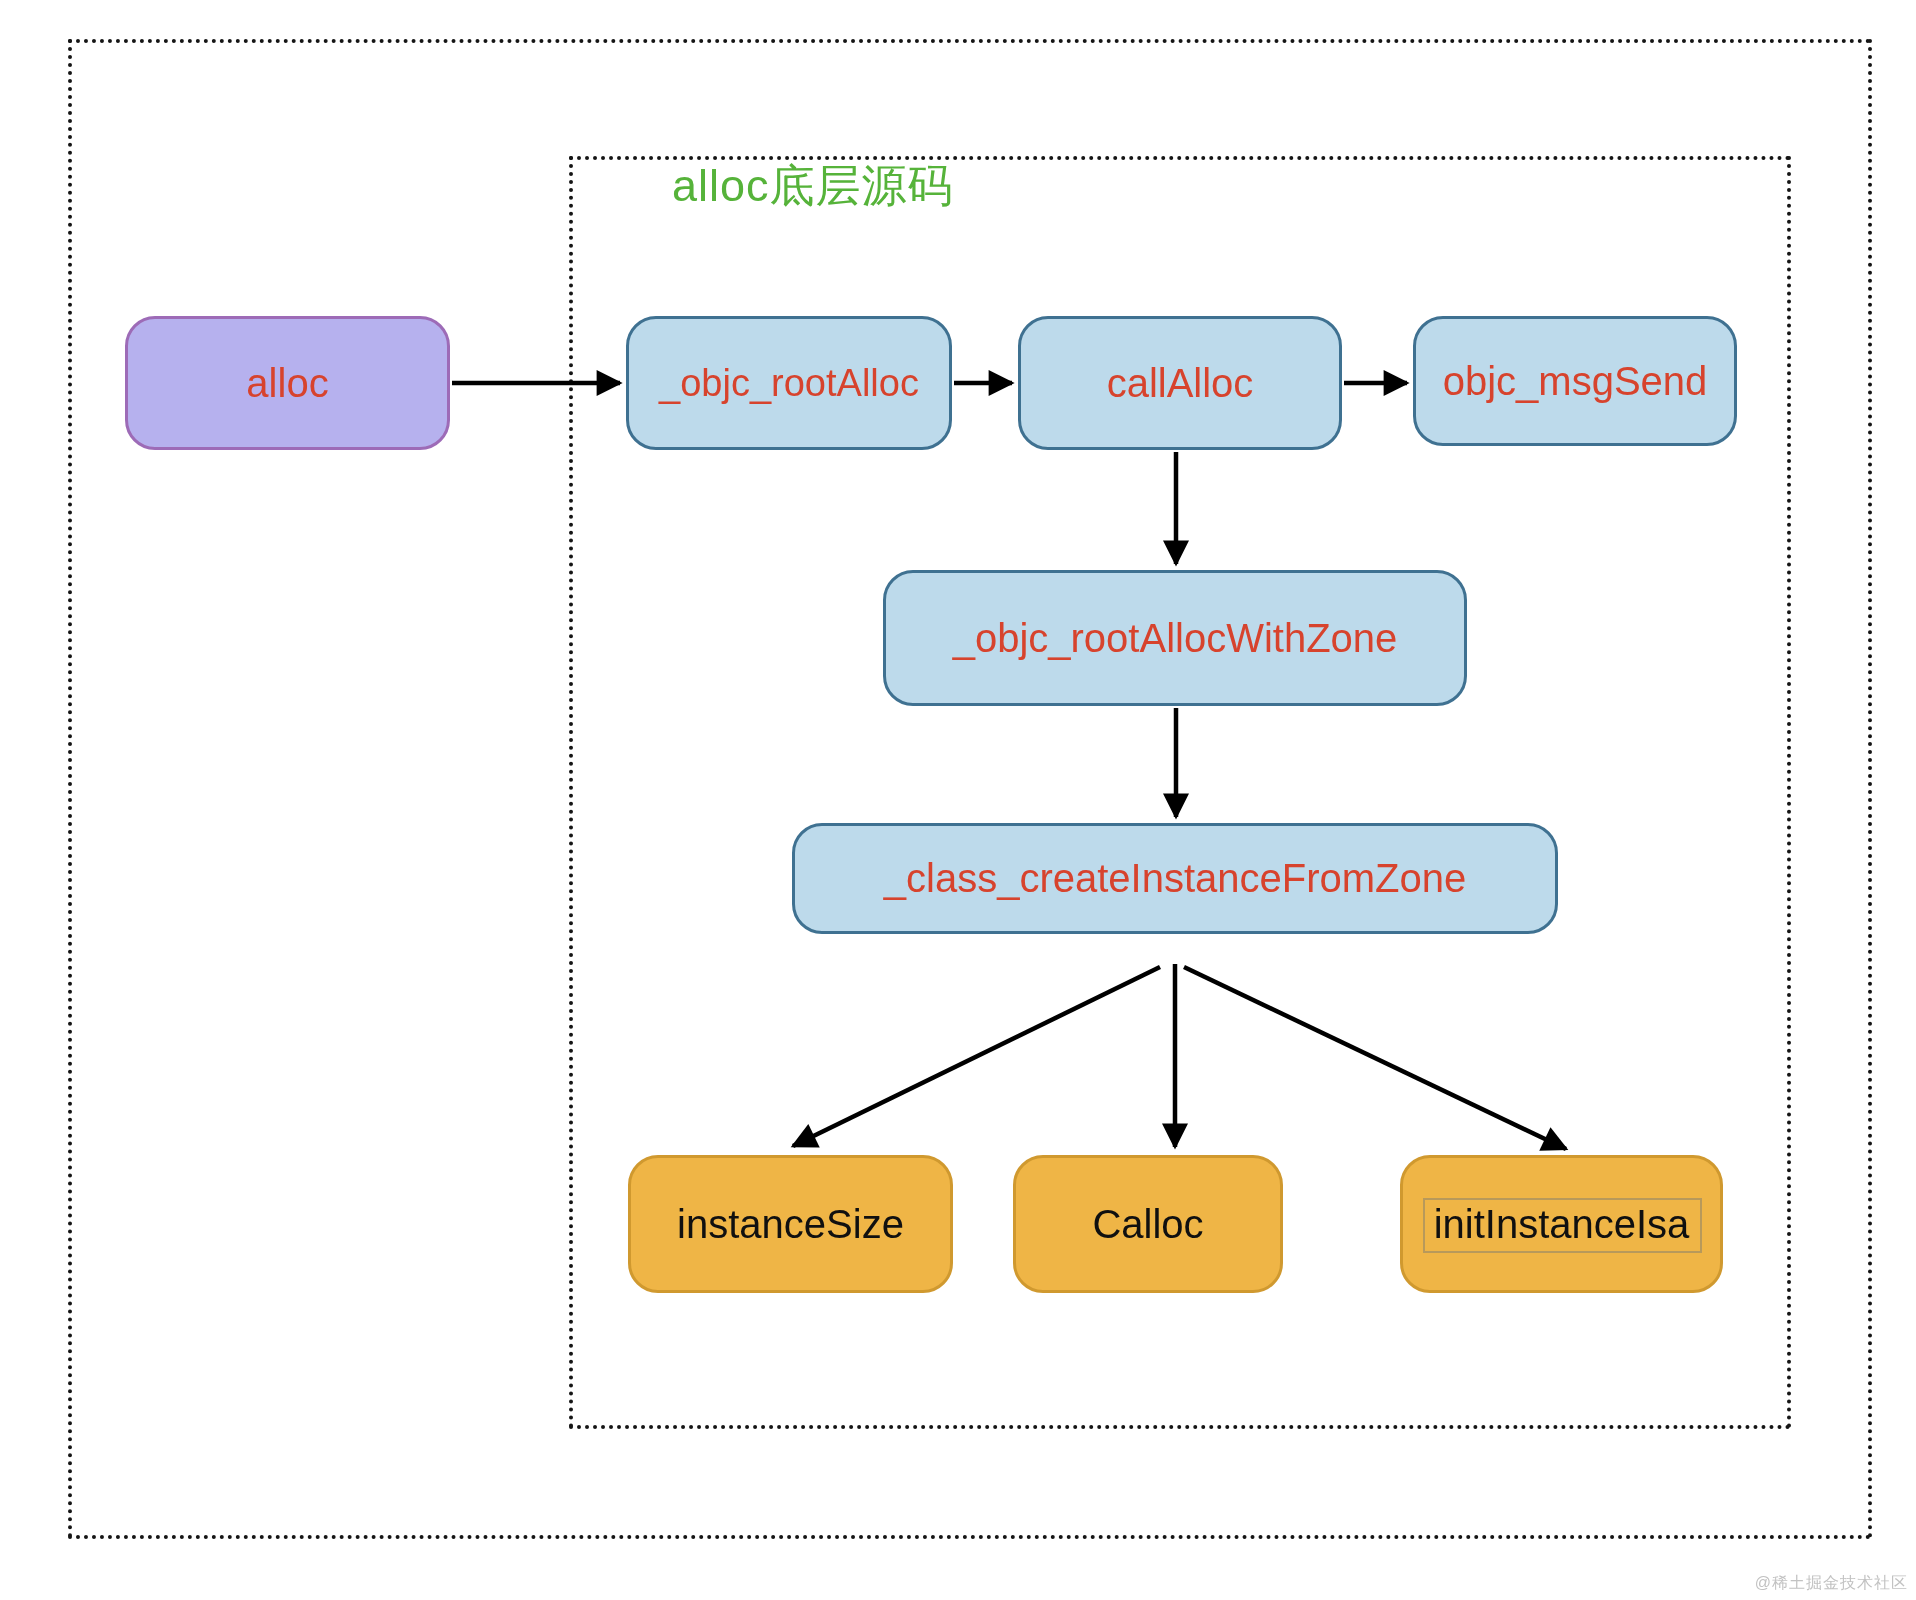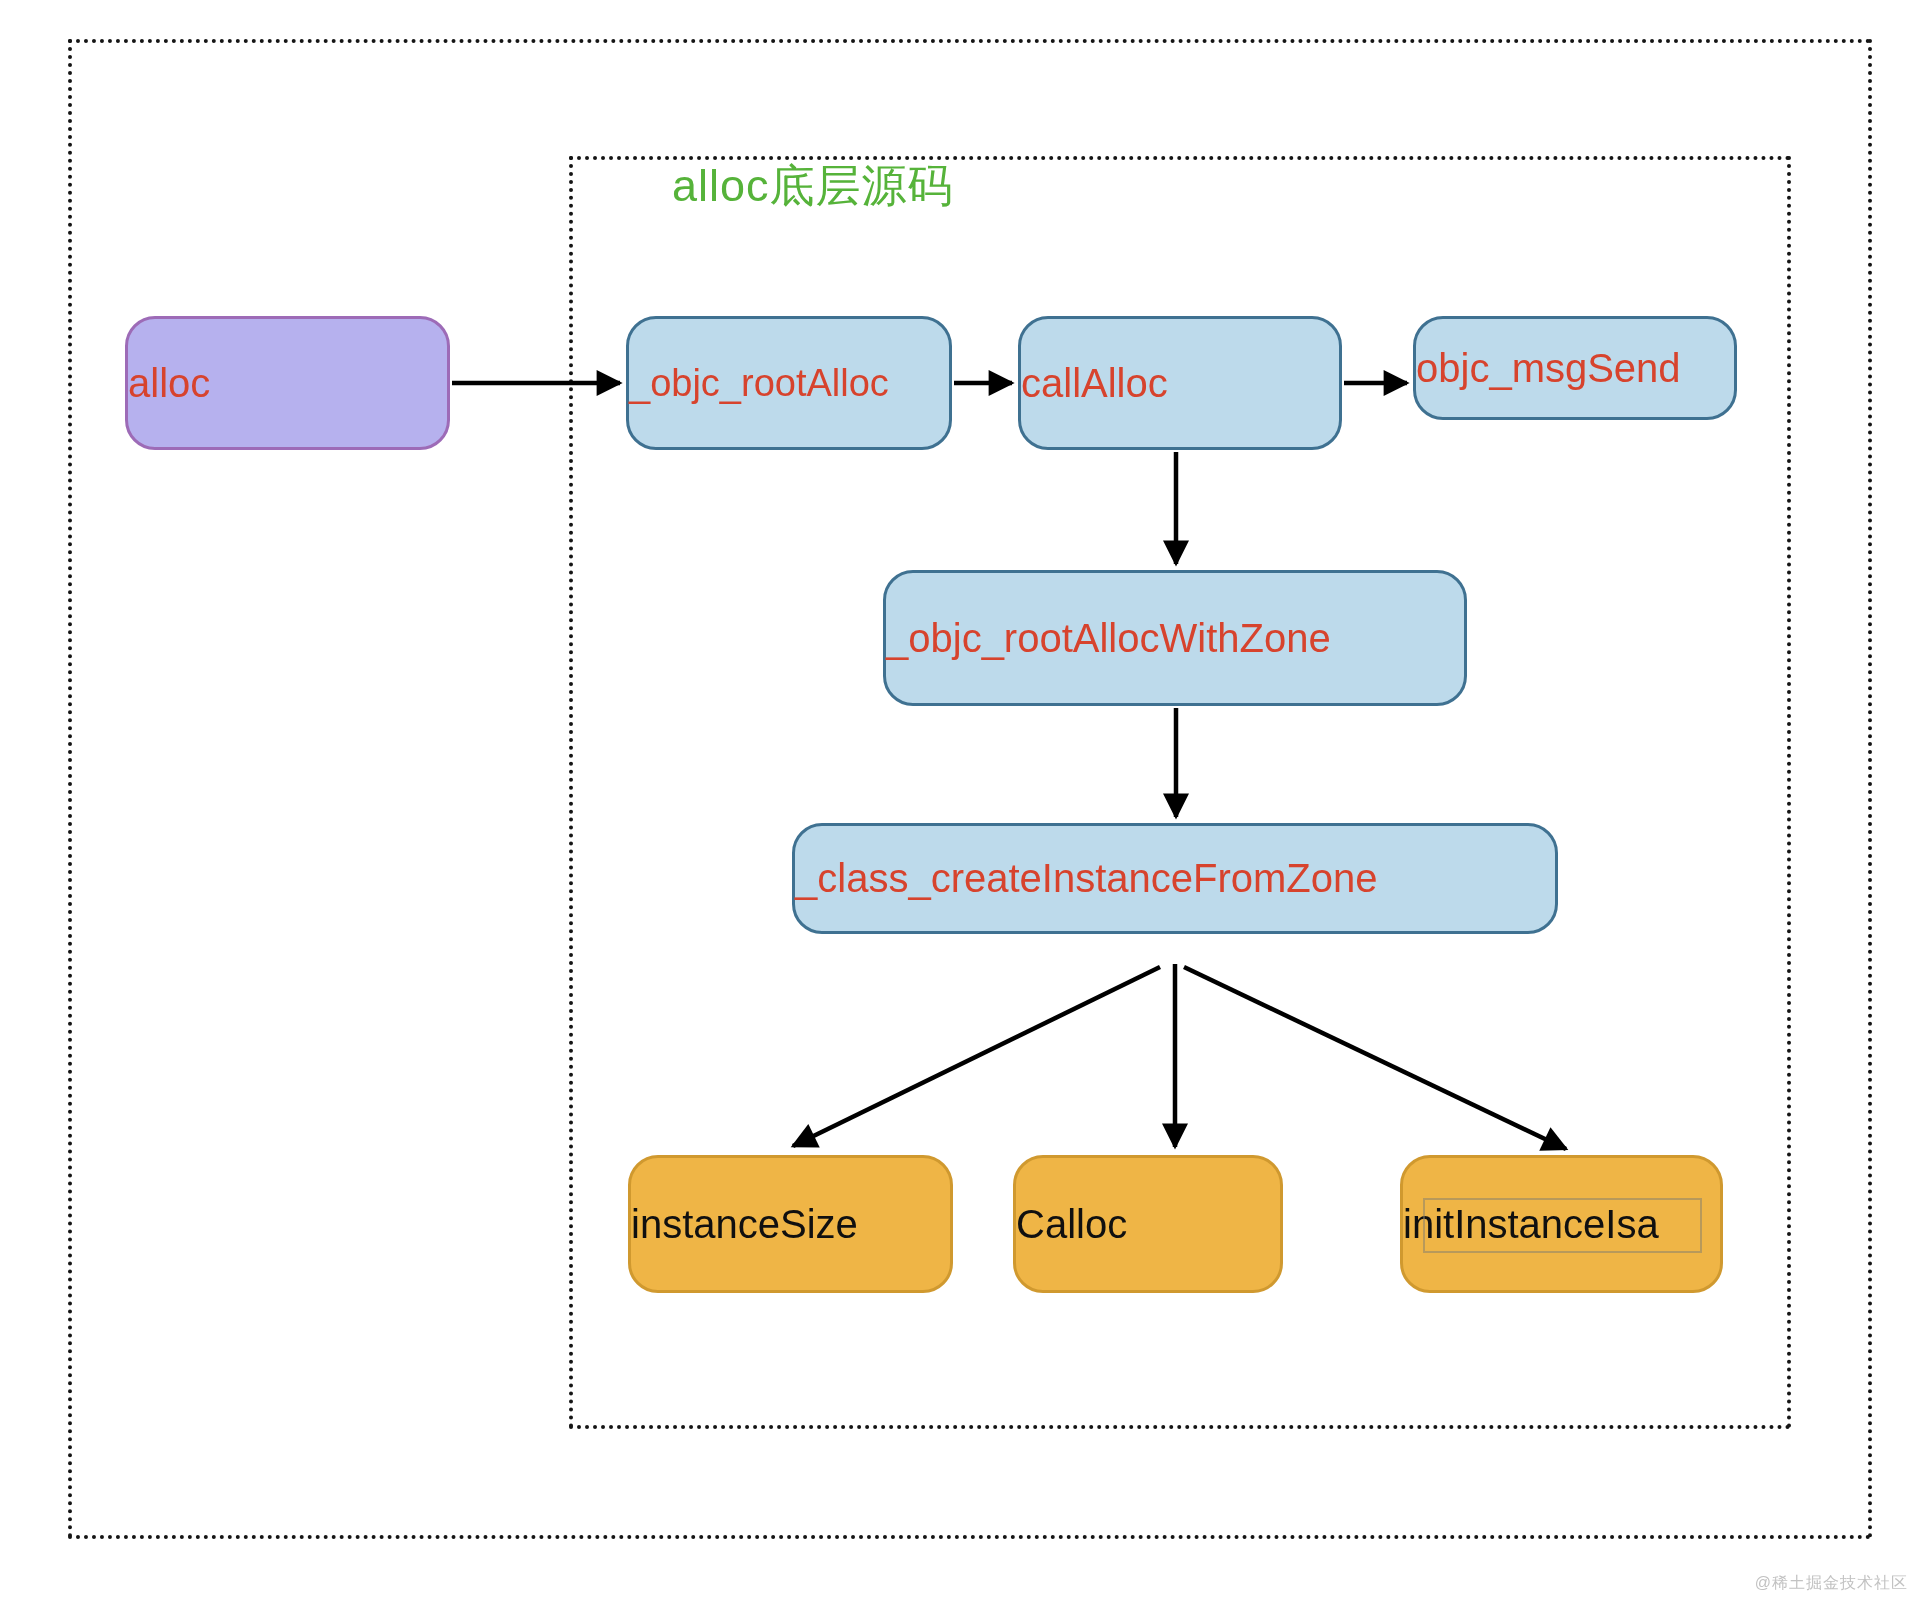--- a/index.html
+++ b/index.html
@@ -34,33 +34,33 @@
   .diagram-title{
     position:absolute;
     left:672px;top:156px;
     font-size:45px;
     letter-spacing:1px;
     color:var(--title-green);
     white-space:nowrap;
   }
   .node{
     position:absolute;
-    display:flex;align-items:center;
+    display:flex;align-items:center;justify-content:center;
     border-radius:30px;
     border:3px solid;
     font-size:38px;
     white-space:nowrap;
   }
   .node-blue{background:var(--blue-fill);border-color:var(--blue-border);color:var(--node-text-red);}
   .node-purple{background:var(--purple-fill);border-color:var(--purple-border);color:var(--node-text-red);}
   .node-orange{background:var(--orange-fill);border-color:var(--orange-border);color:var(--orange-text);font-size:40px;}
   .n-alloc{left:125px;top:316px;width:325px;height:134px;font-size:40px;}
   .n-rootalloc{left:626px;top:316px;width:326px;height:134px;}
   .n-callalloc{left:1018px;top:316px;width:324px;height:134px;font-size:40px;}
-  .n-msgsend{left:1413px;top:316px;width:324px;height:104px;font-size:40px;}
+  .n-msgsend{left:1413px;top:316px;width:324px;height:130px;font-size:40px;}
   .n-withzone{left:883px;top:570px;width:584px;height:136px;font-size:40px;}
   .n-createinstance{left:792px;top:823px;width:766px;height:111px;font-size:40px;}
   .n-instancesize{left:628px;top:1155px;width:325px;height:138px;}
   .n-calloc{left:1013px;top:1155px;width:270px;height:138px;}
   .n-initisa{left:1400px;top:1155px;width:323px;height:138px;}
   .text-selection-rect{
     position:absolute;
     left:20px;top:40px;right:18px;bottom:37px;
     border:2px solid rgba(130,125,110,0.5);
     pointer-events:none;

